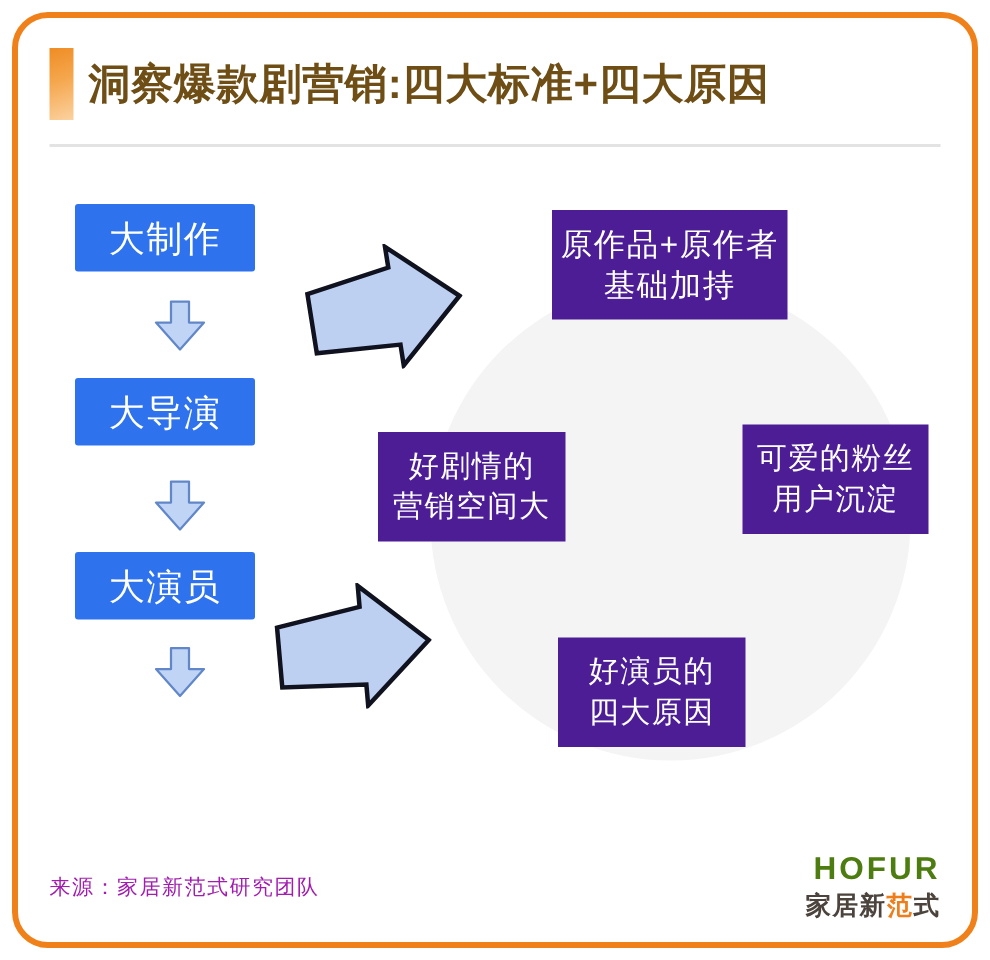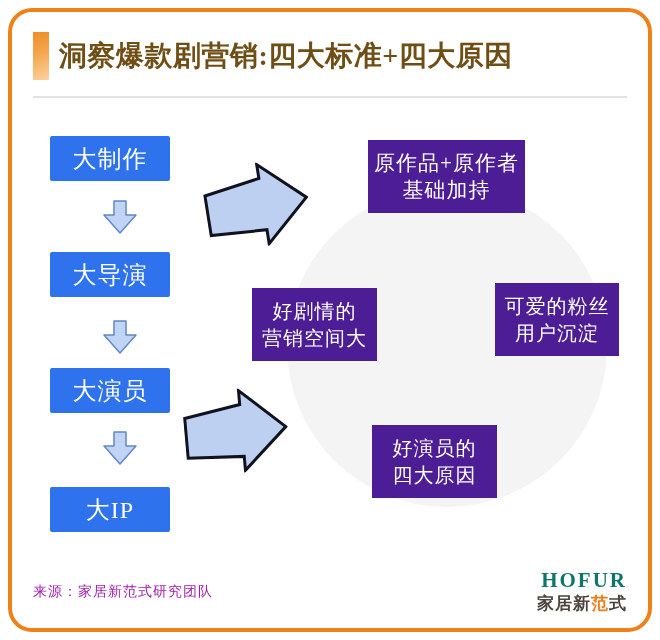--- a/index.html
+++ b/index.html
@@ -1,19 +1,19 @@
 <!DOCTYPE html>
 <html><head>
 <meta charset="utf-8">
 <style>
   * { margin: 0; padding: 0; box-sizing: border-box; }
   html, body { width: 660px; height: 640px; background: #ffffff; overflow: hidden; }
   body { font-family: "Liberation Sans", "DejaVu Sans", sans-serif; position: relative; }
 
-  .canvas { position: absolute; left: 0; top: 0; width: 660px; height: 591px; background: #ffffff; font-family: Liberation Serif, serif; }
+  .canvas { position: absolute; left: 0; top: 0; width: 660px; height: 591px; background: #ffffff; }
 
   .frame {
     position: absolute; left: 8px; top: 8px; width: 644px; height: 624px;
     border: 4px solid #F08019; border-radius: 24px; background: #ffffff;
   }
 
   .title-row { position: absolute; left: 33px; top: 32px; height: 48px; display: flex; align-items: center; }
   .title-accent {
     width: 16px; height: 48px; margin-right: 10px;
     background: linear-gradient(160deg, #EF8C24 0%, #F5A74E 45%, #FBD2A0 100%);
@@ -56,42 +56,41 @@
     text-align: center; z-index: 3; font-size: 20px; line-height: 27px; letter-spacing: 1px;
   }
   .reason-box.top    { left: 368px; top: 140px; width: 157px; height: 73px; font-size: 21px; }
   .reason-box.left   { left: 252px; top: 288px; width: 125px; height: 73px; justify-content: center; }
   .reason-box.right  { left: 495px; top: 283px; width: 124px; height: 73px; text-align: right; }
   .reason-box.bottom { left: 372px; top: 425px; width: 125px; height: 73px; }
 
   .source-line { position: absolute; left: 33px; top: 583px; font-size: 14px; color: #a21caf; z-index: 3; letter-spacing: 1px; }
 
   .logo { position: absolute; right: 33px; top: 567px; text-align: right; z-index: 3; line-height: 1.25; }
-  .logo-name { font-size: 21px; font-weight: bold; color: #0f766e; letter-spacing: 2px; }
+  .logo-name { font-size: 21px; font-weight: bold; color: #4d7c0f; letter-spacing: 2px; }
   .logo-sub { font-size: 17px; font-weight: bold; color: #4C443C; letter-spacing: 1px; text-align: right; }
   .logo-sub .accent { color: #EE7E1C; }
 </style>
 </head>
 <body>
 
 <div class="canvas">
   <div class="frame"></div>
 
   <div class="title-row">
     <div class="title-accent"></div>
     <div class="title-text">洞察爆款剧营销:四大标准+四大原因</div>
   </div>
   <div class="divider"></div>
 
   <div class="bg-circle"></div>
 
   <div class="flow-box b1">大制作</div>
   <div class="flow-box b2">大导演</div>
   <div class="flow-box b3">大演员</div>
-  <div class="flow-box b4">大IP</div>
 
   <svg class="down-arrow a1" viewBox="0 0 36 34">
     <polygon points="12,1 24,1 24,15 34,15 18,33 2,15 12,15" fill="#C0D4F6" stroke="#6187C8" stroke-width="1.5" stroke-linejoin="round"></polygon>
   </svg>
   <svg class="down-arrow a2" viewBox="0 0 36 34">
     <polygon points="12,1 24,1 24,15 34,15 18,33 2,15 12,15" fill="#C0D4F6" stroke="#6187C8" stroke-width="1.5" stroke-linejoin="round"></polygon>
   </svg>
   <svg class="down-arrow a3" viewBox="0 0 36 34">
     <polygon points="12,1 24,1 24,15 34,15 18,33 2,15 12,15" fill="#C0D4F6" stroke="#6187C8" stroke-width="1.5" stroke-linejoin="round"></polygon>
   </svg>

